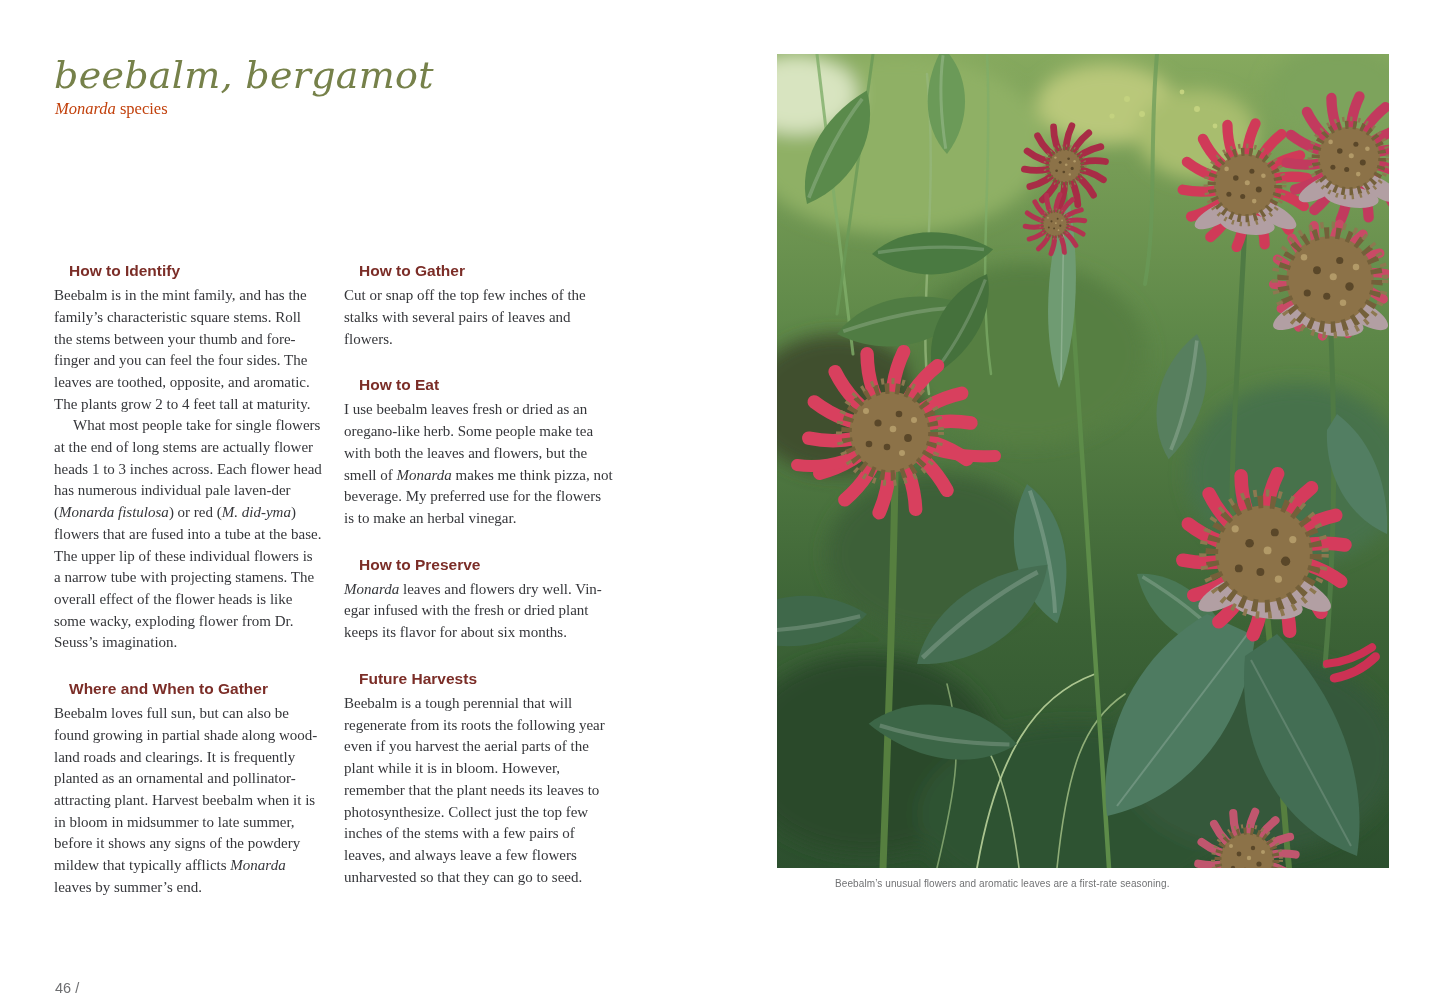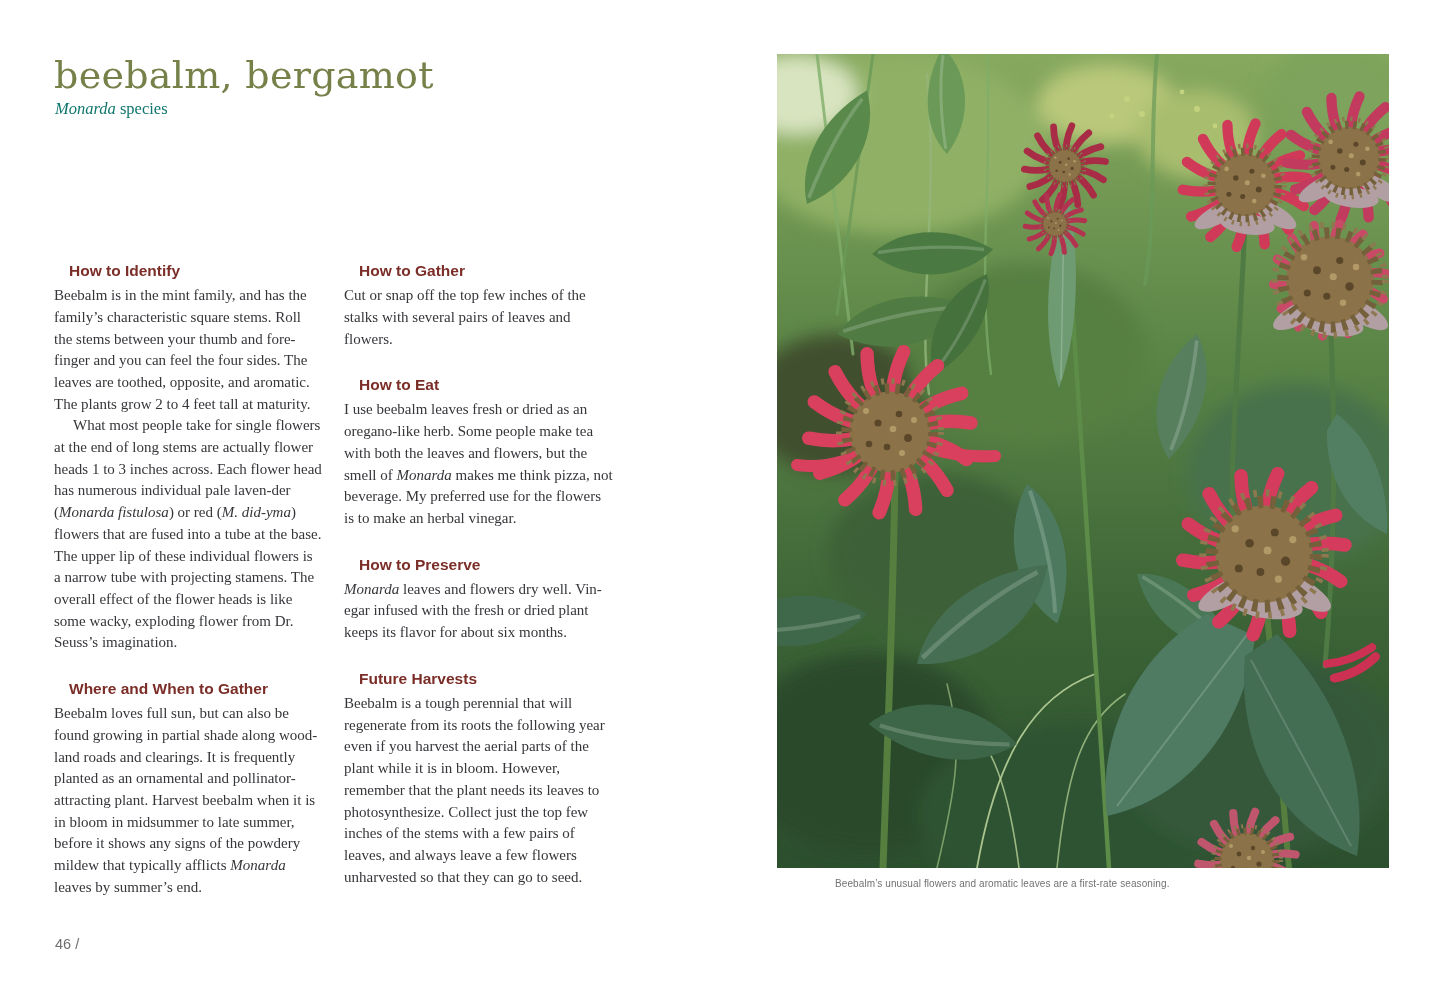--- a/index.html
+++ b/index.html
@@ -3,23 +3,23 @@
 <meta charset="utf-8">
 <style>
   html,body{margin:0;padding:0;}
   body{width:1445px;height:1000px;background:#ffffff;overflow:hidden;
        font-family:"Liberation Sans",sans-serif;}
   .sheet{position:relative;width:1445px;height:1000px;background:#fff;}
 
   
   .title{position:absolute;left:54px;top:56px;margin:0;
          font-family:"DejaVu Serif",serif;font-weight:400;
-         font-size:38px;line-height:1.05;color:#76814a;letter-spacing:.3px;}
+         font-size:38px;line-height:1.05;color:#76814a;letter-spacing:.3px;font-style:italic;}
   .species{position:absolute;left:55px;top:99px;margin:0;
-         font-family:"Liberation Serif",serif;font-size:16.5px;color:#0f766e;}
+         font-family:"Liberation Serif",serif;font-size:16.5px;color:#c2410c;}
   .species em{font-style:italic;}
   .intro{position:absolute;left:54px;top:143px;width:562px;margin:0;
          font-size:19px;line-height:27px;color:#54565a;}
 
   
   .columns{position:absolute;left:54px;top:261px;width:560px;display:flex;gap:21px;}
   .col{width:269px;}
   .shead{margin:0 0 4px 15px;font-size:15.5px;font-weight:700;color:#7b2d27;
          font-family:Liberation Sans, sans-serif;line-height:1.3;}
   .shead.mt{margin-top:25px;}
@@ -28,21 +28,21 @@
   .body em{font-style:italic;}
   .body.indent{text-indent:19px;}
 
   
   .photo{position:absolute;left:777px;top:54px;width:612px;height:814px;
          overflow:hidden;background:#4a7340;}
   .photo svg{display:block;width:612px;height:814px;}
   .caption{position:absolute;left:835px;top:878px;margin:0;
            font-size:10px;color:#717274;letter-spacing:.1px;}
 
-  .pagenum{position:absolute;left:55px;top:936px;margin:0;
+  .pagenum{position:absolute;left:55px;top:980px;margin:0;
            font-size:14.5px;color:#6d6e70;}
 </style>
 </head>
 <body>
 
 <div class="sheet">
 
   <h1 class="title">beebalm, bergamot</h1>
 
   <p class="species"><em>Monarda</em><span> species</span></p>

